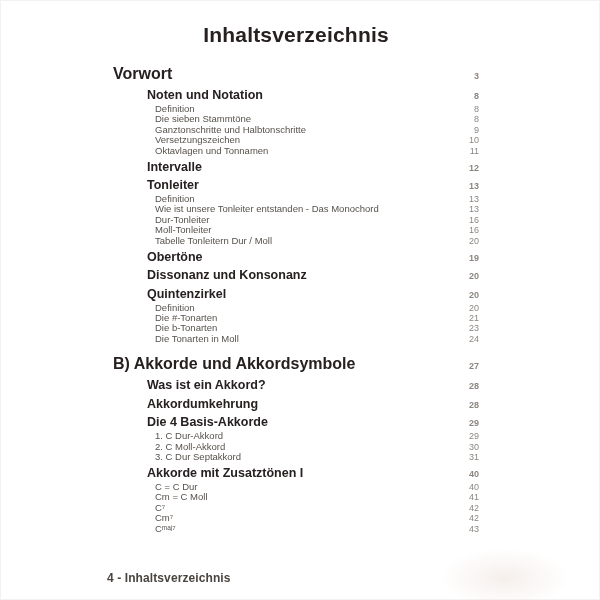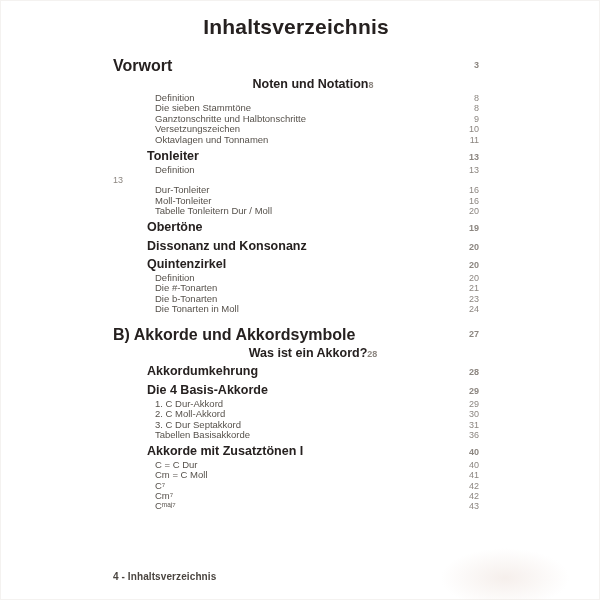--- a/index.html
+++ b/index.html
@@ -25,21 +25,21 @@
     background: radial-gradient(ellipse at center, rgba(238,226,220,0.55), rgba(255,255,255,0) 70%);
     pointer-events: none;
   }
   .content {
     position: absolute;
     left: 113px;
     top: 0;
     width: 366px;
   }
   .doc-title {
-    margin-top: 14px;
+    margin-top: 22px;
     text-align: center;
     font-size: 21px;
     line-height: 26px;
     font-weight: bold;
     letter-spacing: 0.2px;
     color: var(--heading-color, #262120);
     margin-bottom: 16px;
   }
   .toc-row {
     display: flex;
@@ -51,44 +51,43 @@
     font-size: 9px;
     color: var(--pagenum-color, #8c8680);
     flex: none;
   }
   .level-1 {
     margin-top: 10px;
     font-weight: bold;
     font-size: 16px;
     line-height: 19px;
     color: var(--heading-color, #262120);
-    align-items: center;
   }
   .level-2 {
     margin-top: 3.5px;
     font-weight: bold;
     font-size: 12.5px;
     line-height: 14px;
     color: var(--heading-color, #262120);
   }
   .level-2 .toc-label { padding-left: 34px; }
-  .level-1 + .level-2 { margin-top: 2px; justify-content: center; }
+  .level-1 + .level-2 { margin-top: 2px; }
   .level-3 {
     margin-top: 1px;
     font-size: 9.5px;
     line-height: 10.4px;
     color: var(--body-color, #56514b);
   }
   .level-3 .toc-label { padding-left: 42px; }
   .level-3 + .level-3 { margin-top: 0; }
   .page-footer {
     position: absolute;
-    left: 113px;
+    left: 107px;
     top: 571px;
-    font-size: 10px;
+    font-size: 12px;
     font-weight: bold;
     color: var(--footer-color, #4a4540);
     letter-spacing: 0.1px;
   }
 </style>
 </head>
 <body>
 
 <div class="page">
   <div class="content">
@@ -116,28 +115,33 @@
   </div>
         <div class="toc-row level-3">
     <span class="toc-label">Versetzungszeichen</span>
     <span class="toc-page">10</span>
   </div>
         <div class="toc-row level-3">
     <span class="toc-label">Oktavlagen und Tonnamen</span>
     <span class="toc-page">11</span>
   </div>
         <div class="toc-row level-2">
+    <span class="toc-label">Intervalle</span>
+    <span class="toc-page">12</span>
+  </div>
+        <div class="toc-row level-2">
     <span class="toc-label">Tonleiter</span>
     <span class="toc-page">13</span>
   </div>
         <div class="toc-row level-3">
     <span class="toc-label">Definition</span>
     <span class="toc-page">13</span>
   </div>
         <div class="toc-row level-3">
+    <span class="toc-label">Wie ist unsere Tonleiter entstanden - Das Monochord</span>
     <span class="toc-page">13</span>
   </div>
         <div class="toc-row level-3">
     <span class="toc-label">Dur-Tonleiter</span>
     <span class="toc-page">16</span>
   </div>
         <div class="toc-row level-3">
     <span class="toc-label">Moll-Tonleiter</span>
     <span class="toc-page">16</span>
   </div>
@@ -193,24 +197,20 @@
     <span class="toc-label">1. C Dur-Akkord</span>
     <span class="toc-page">29</span>
   </div>
         <div class="toc-row level-3">
     <span class="toc-label">2. C Moll-Akkord</span>
     <span class="toc-page">30</span>
   </div>
         <div class="toc-row level-3">
     <span class="toc-label">3. C Dur Septakkord</span>
     <span class="toc-page">31</span>
-  </div>
-        <div class="toc-row level-3">
-    <span class="toc-label">Tabellen Basisakkorde</span>
-    <span class="toc-page">36</span>
   </div>
         <div class="toc-row level-2">
     <span class="toc-label">Akkorde mit Zusatztönen I</span>
     <span class="toc-page">40</span>
   </div>
         <div class="toc-row level-3">
     <span class="toc-label">C = C Dur</span>
     <span class="toc-page">40</span>
   </div>
         <div class="toc-row level-3">

